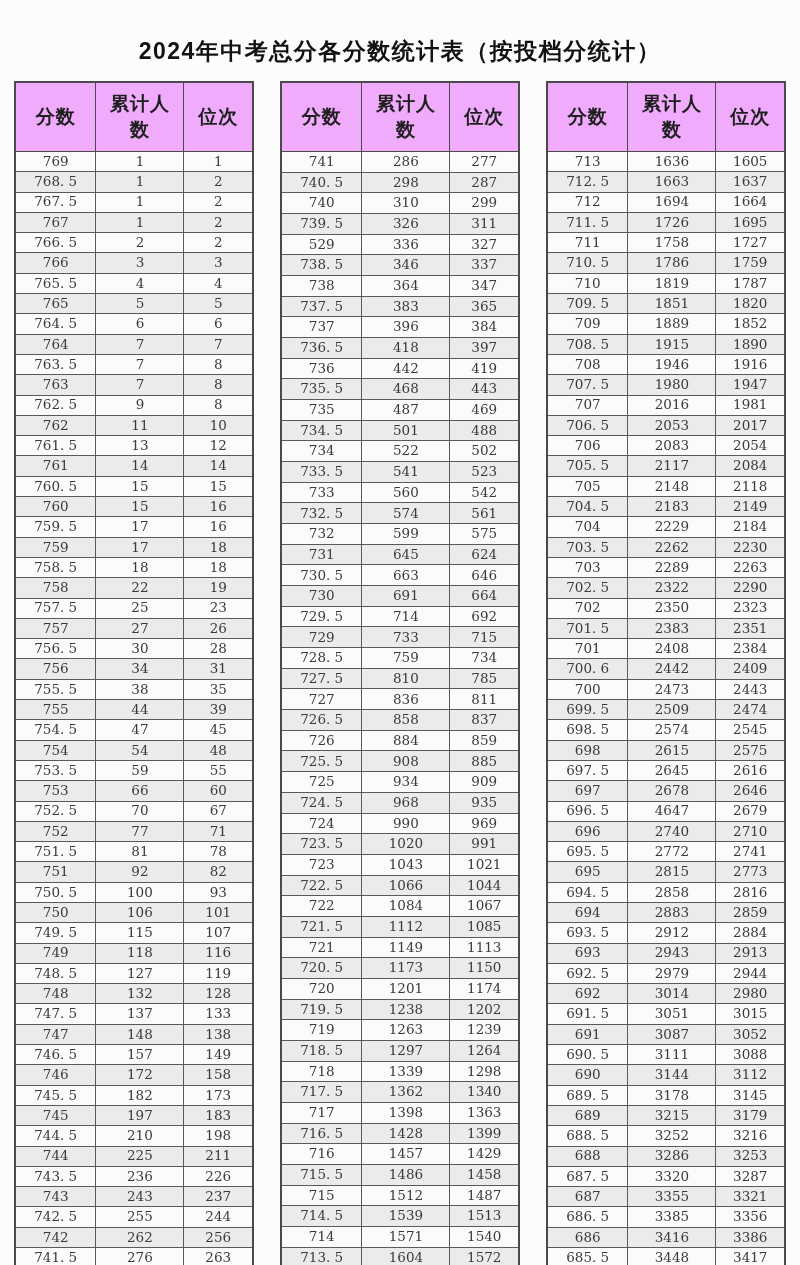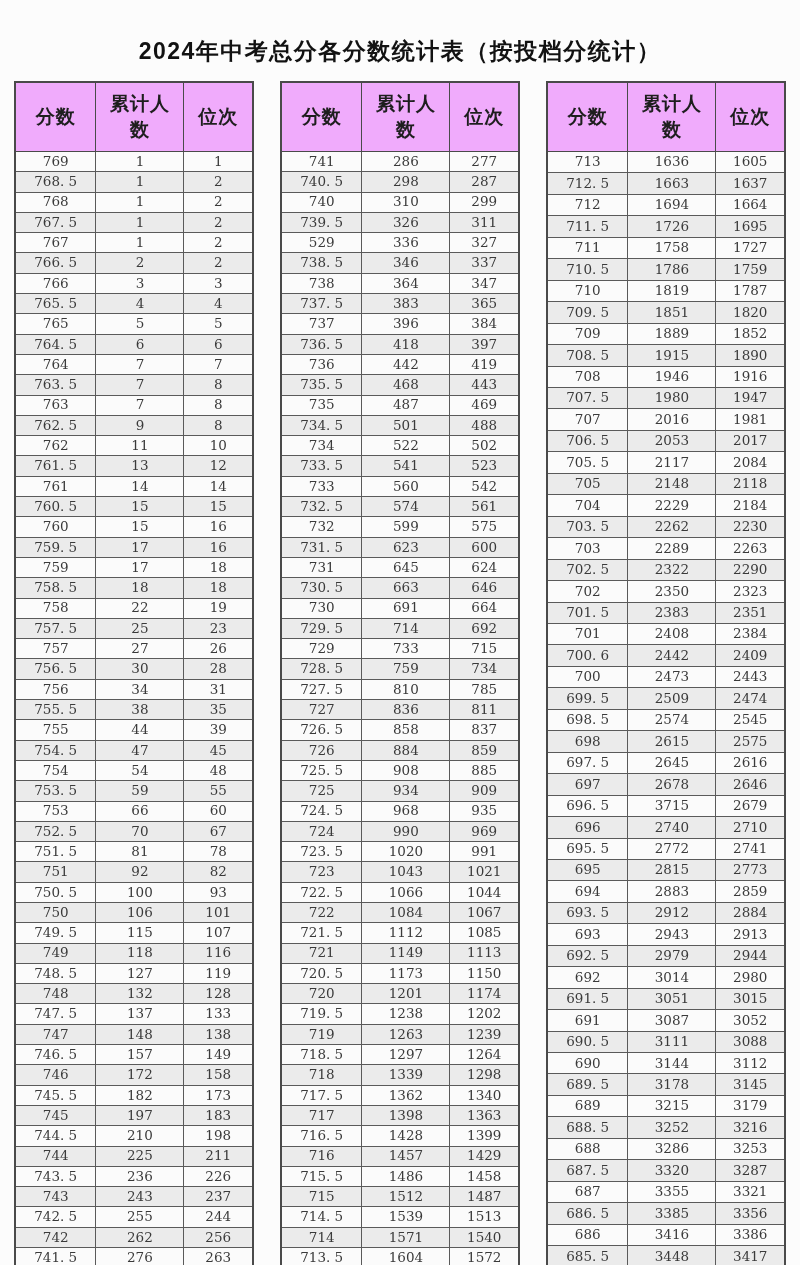--- a/index.html
+++ b/index.html
@@ -93,25 +93,20 @@
             <td>769</td>
             <td>1</td>
             <td>1</td>
           </tr>
           <tr>
             <td>768. 5</td>
             <td>1</td>
             <td>2</td>
           </tr>
           <tr>
-            <td>768</td>
-            <td>1</td>
-            <td>2</td>
-          </tr>
-          <tr>
             <td>767. 5</td>
             <td>1</td>
             <td>2</td>
           </tr>
           <tr>
             <td>767</td>
             <td>1</td>
             <td>2</td>
           </tr>
           <tr>
@@ -251,20 +246,25 @@
           </tr>
           <tr>
             <td>753</td>
             <td>66</td>
             <td>60</td>
           </tr>
           <tr>
             <td>752. 5</td>
             <td>70</td>
             <td>67</td>
+          </tr>
+          <tr>
+            <td>752</td>
+            <td>77</td>
+            <td>71</td>
           </tr>
           <tr>
             <td>751. 5</td>
             <td>81</td>
             <td>78</td>
           </tr>
           <tr>
             <td>751</td>
             <td>92</td>
             <td>82</td>
@@ -470,25 +470,20 @@
             <td>732. 5</td>
             <td>574</td>
             <td>561</td>
           </tr>
           <tr>
             <td>732</td>
             <td>599</td>
             <td>575</td>
           </tr>
           <tr>
-            <td>731. 5</td>
-            <td>623</td>
-            <td>600</td>
-          </tr>
-          <tr>
             <td>731</td>
             <td>645</td>
             <td>624</td>
           </tr>
           <tr>
             <td>730. 5</td>
             <td>663</td>
             <td>646</td>
           </tr>
           <tr>
@@ -737,30 +732,40 @@
             <td>707</td>
             <td>2016</td>
             <td>1981</td>
           </tr>
           <tr>
             <td>706. 5</td>
             <td>2053</td>
             <td>2017</td>
           </tr>
           <tr>
+            <td>706</td>
+            <td>2083</td>
+            <td>2054</td>
+          </tr>
+          <tr>
             <td>705. 5</td>
             <td>2117</td>
             <td>2084</td>
           </tr>
           <tr>
             <td>705</td>
             <td>2148</td>
             <td>2118</td>
           </tr>
           <tr>
+            <td>704. 5</td>
+            <td>2183</td>
+            <td>2149</td>
+          </tr>
+          <tr>
             <td>704</td>
             <td>2229</td>
             <td>2184</td>
           </tr>
           <tr>
             <td>703. 5</td>
             <td>2262</td>
             <td>2230</td>
           </tr>
           <tr>
@@ -818,37 +823,42 @@
             <td>2645</td>
             <td>2616</td>
           </tr>
           <tr>
             <td>697</td>
             <td>2678</td>
             <td>2646</td>
           </tr>
           <tr>
             <td>696. 5</td>
-            <td>3715</td>
+            <td>4647</td>
             <td>2679</td>
           </tr>
           <tr>
             <td>696</td>
             <td>2740</td>
             <td>2710</td>
           </tr>
           <tr>
             <td>695. 5</td>
             <td>2772</td>
             <td>2741</td>
           </tr>
           <tr>
             <td>695</td>
             <td>2815</td>
             <td>2773</td>
+          </tr>
+          <tr>
+            <td>694. 5</td>
+            <td>2858</td>
+            <td>2816</td>
           </tr>
           <tr>
             <td>694</td>
             <td>2883</td>
             <td>2859</td>
           </tr>
           <tr>
             <td>693. 5</td>
             <td>2912</td>
             <td>2884</td>

